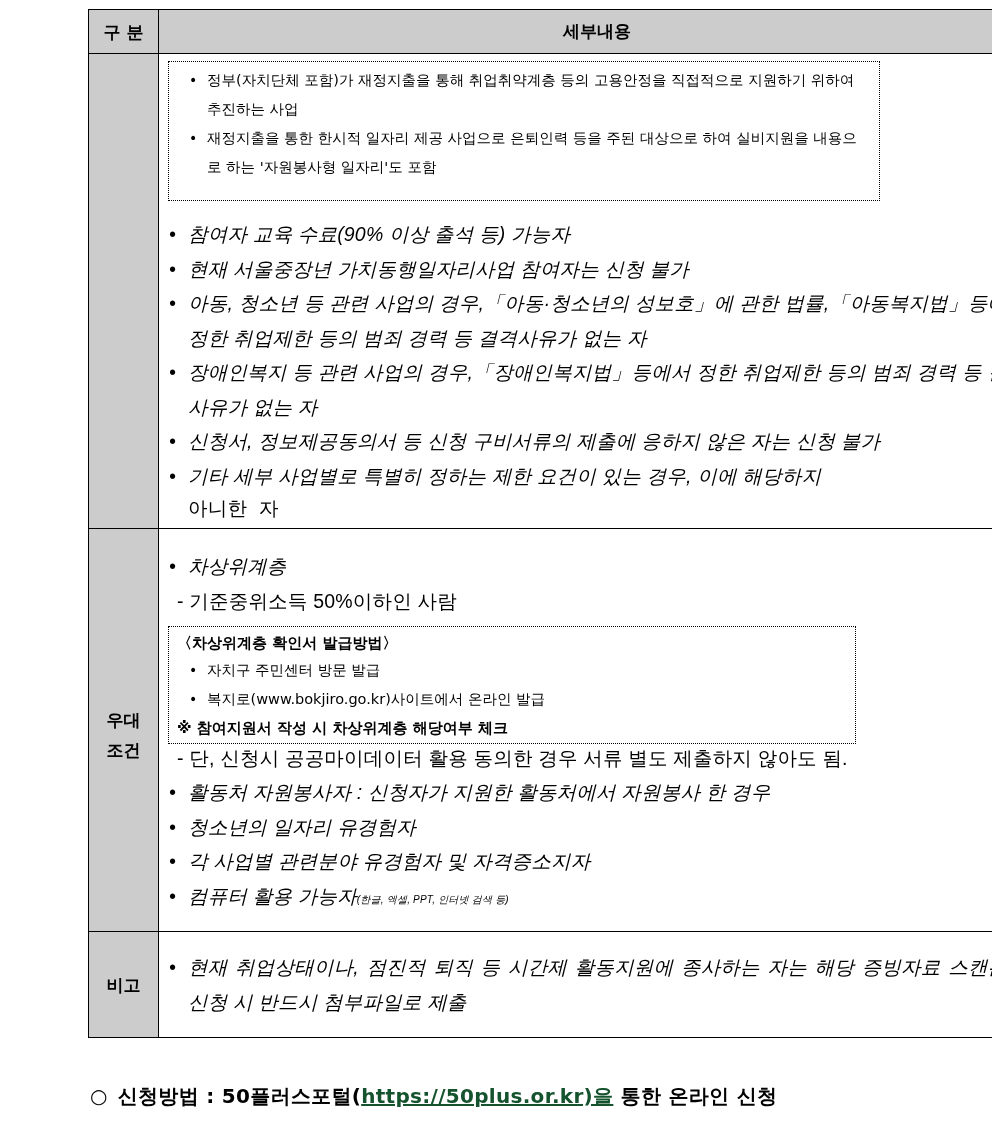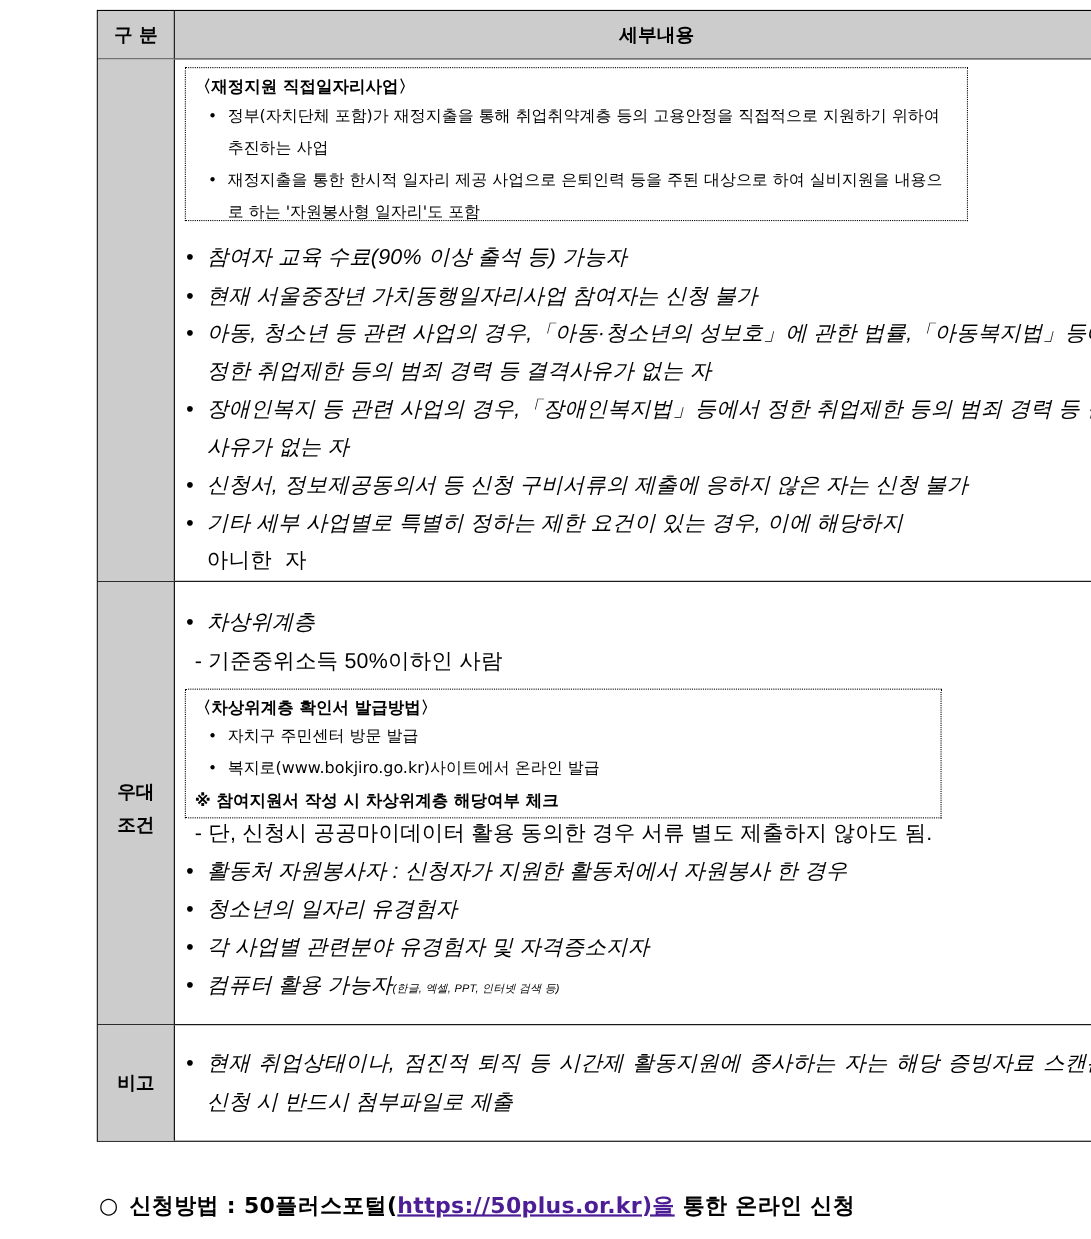--- a/index.html
+++ b/index.html
@@ -136,39 +136,38 @@
       left: 90px;
       top: 1083px;
       font-family: "DejaVu Sans", sans-serif;
       font-weight: bold;
       font-size: 20px;
       white-space: nowrap;
       letter-spacing: 0.3px;
     }
     .footer .circle { font-weight: normal; margin-right: 10px; }
     .footer a {
-      color: #4c1d95;
+      color: #14532d;
       text-decoration: underline;
     }
   </style>
 </head>
 <body>
 
 <div class="tbl">
 
   <div class="row header-row">
     <div class="col-left">구 분</div>
     <div class="col-right">세부내용</div>
   </div>
 
   <div class="row sec1">
     <div class="col-left"></div>
     <div class="col-right">
       <div class="dotbox" style="left:9px; top:7px; width:712px; height:140px; padding:4px 8px 0 8px;">
-        <div class="title">〈재정지원 직접일자리사업〉</div>
         <div class="bl"><span class="dot">•</span><span>정부(자치단체 포함)가 재정지출을 통해 취업취약계층 등의 고용안정을 직접적으로 지원하기 위하여 추진하는 사업</span></div>
         <div class="bl"><span class="dot">•</span><span>재정지출을 통한 한시적 일자리 제공 사업으로 은퇴인력 등을 주된 대상으로 하여 실비지원을 내용으로 하는 '자원봉사형 일자리'도 포함</span></div>
       </div>
 
       <div class="main-list" style="top:163px;">
         <div class="item"><span class="b">•</span><span>참여자 교육 수료(90% 이상 출석 등) 가능자</span></div>
         <div class="item"><span class="b">•</span><span>현재 서울중장년 가치동행일자리사업 참여자는 신청 불가</span></div>
         <div class="item"><span class="b">•</span><span>아동, 청소년 등 관련 사업의 경우,「아동·청소년의 성보호」에 관한 법률,「아동복지법」등에서 정한 취업제한 등의 범죄 경력 등 결격사유가 없는 자</span></div>
         <div class="item"><span class="b">•</span><span>장애인복지 등 관련 사업의 경우,「장애인복지법」등에서 정한 취업제한 등의 범죄 경력 등 결격사유가 없는 자</span></div>
         <div class="item"><span class="b">•</span><span>신청서, 정보제공동의서 등 신청 구비서류의 제출에 응하지 않은 자는 신청 불가</span></div>

